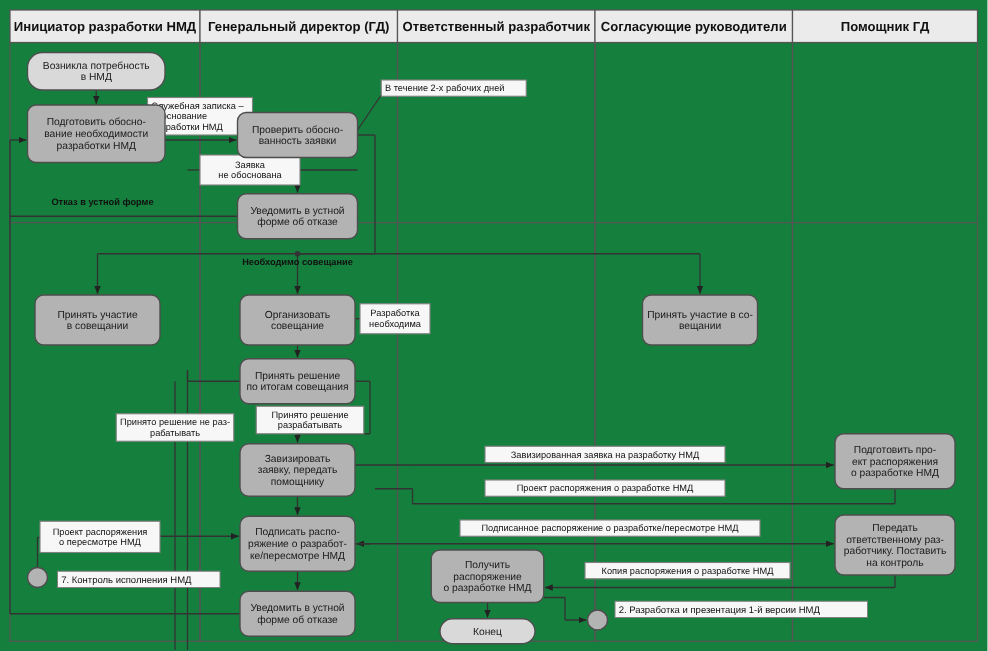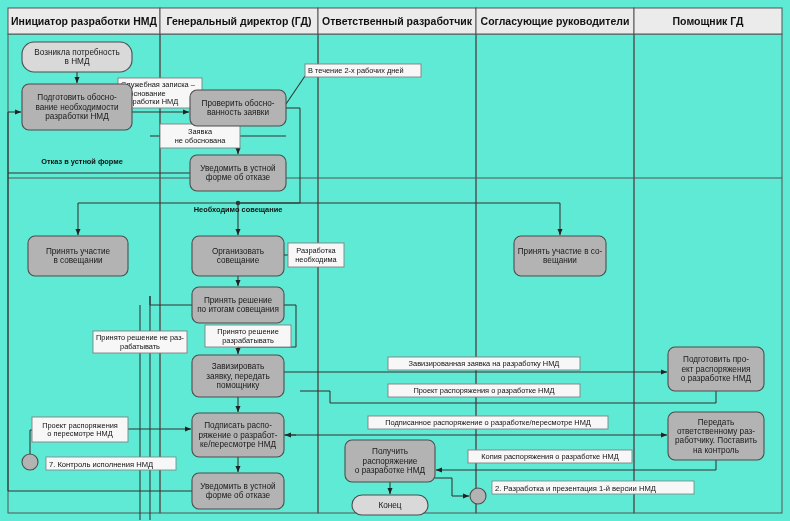--- a/index.html
+++ b/index.html
@@ -1,17 +1,17 @@
 <!DOCTYPE html>
 <html><head>
 <meta charset="utf-8">
 <style>
   html,body{margin:0;padding:0;background:#ffffff;}
   body{font-family:"Liberation Sans", sans-serif;}
-  #stage{position:relative;width:790px;height:521px;overflow:hidden;background:#5eead4;}
+  #stage{position:relative;width:790px;height:521px;overflow:hidden;background:#15803d;}
   svg{display:block;}
   .hdr-text{font-size:10.5px;font-weight:bold;fill:#111;}
   .node-text{font-size:8.2px;fill:#1a1a1a;}
   .note-text{font-size:7.4px;fill:#111;}
   .flowlabel{font-size:7.4px;font-weight:bold;fill:#111;}
   .ref-text{font-size:7.6px;fill:#111;}
 </style>
 </head>
 <body>
 

